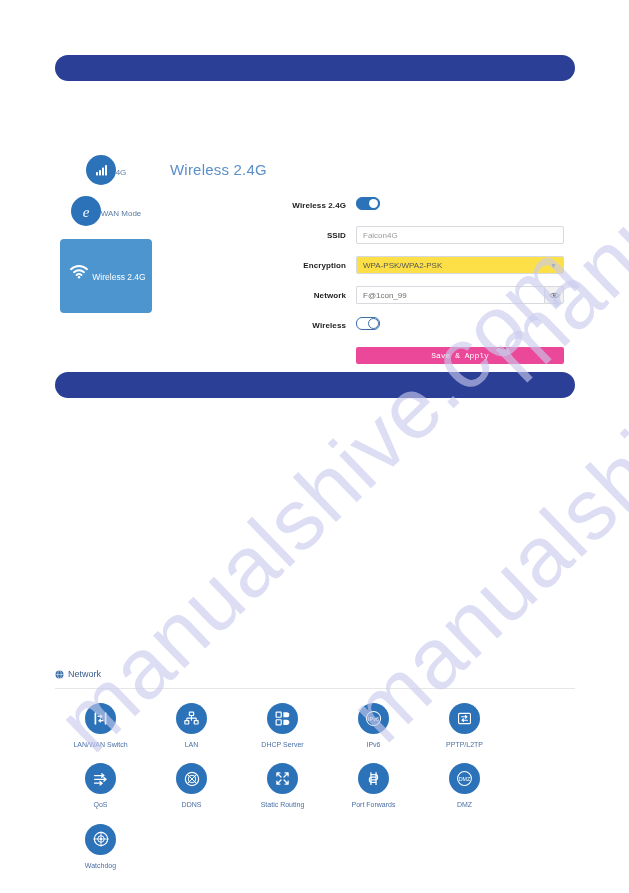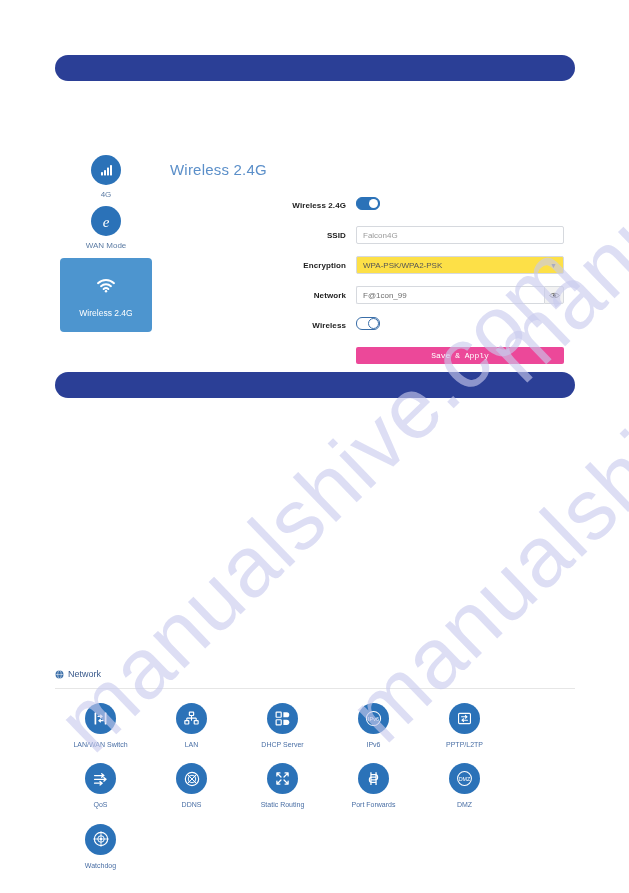--- a/index.html
+++ b/index.html
@@ -59,21 +59,21 @@
 
   
   #sidebar {
     position: absolute;
     left: 60px;
     top: 155px;
     width: 92px;
   }
   .side-item {
     display: flex;
-    flex-direction: column;
+    flex-direction: row;
     align-items: center;
     justify-content: center;
     width: 92px;
     margin-bottom: 6px;
   }
   .side-item .circle {
     width: 30px;
     height: 30px;
     border-radius: 50%;
     background: #2b72b8;

